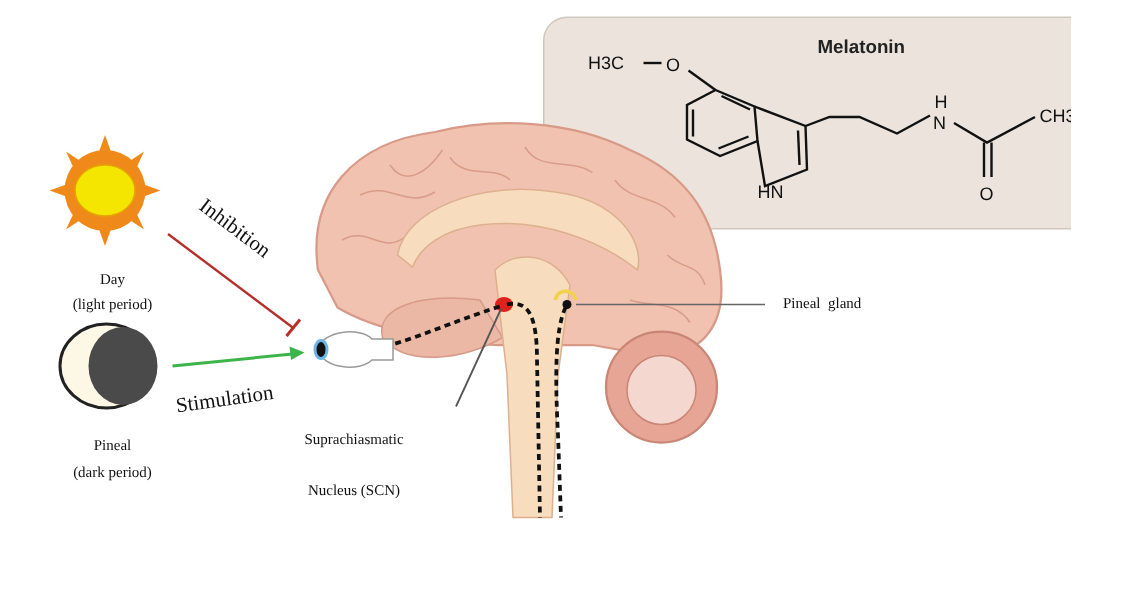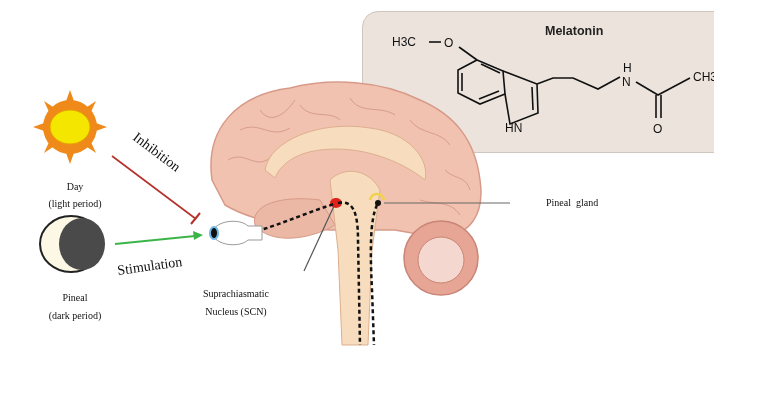--- a/index.html
+++ b/index.html
@@ -116,16 +116,16 @@
 
   <div class="lbl" style="left:40px;top:178px;width:70px;">
     <div>Day</div>
   </div>
   <div class="lbl" style="left:20px;top:195px;width:110px;">(light period)</div>
 
   <div class="lbl" style="left:30px;top:289px;width:90px;">Pineal</div>
   <div class="lbl" style="left:176px;top:285px;width:120px;">Suprachiasmatic</div>
 
   <div class="lbl" style="left:20px;top:307px;width:110px;">(dark period)</div>
-  <div class="lbl" style="left:176px;top:303px;width:120px;">Nucleus (SCN)</div>
+  <div class="lbl" style="left:176px;top:319px;width:120px;">Nucleus (SCN)</div>
 
-  <div class="lbl" style="left:522px;top:194px;text-align:left;white-space:pre;margin-left:24px;">Pineal  gland</div>
+  <div class="lbl" style="left:522px;top:194px;text-align:left;white-space:pre;">Pineal  gland</div>
 </div>
 
 </body></html>

